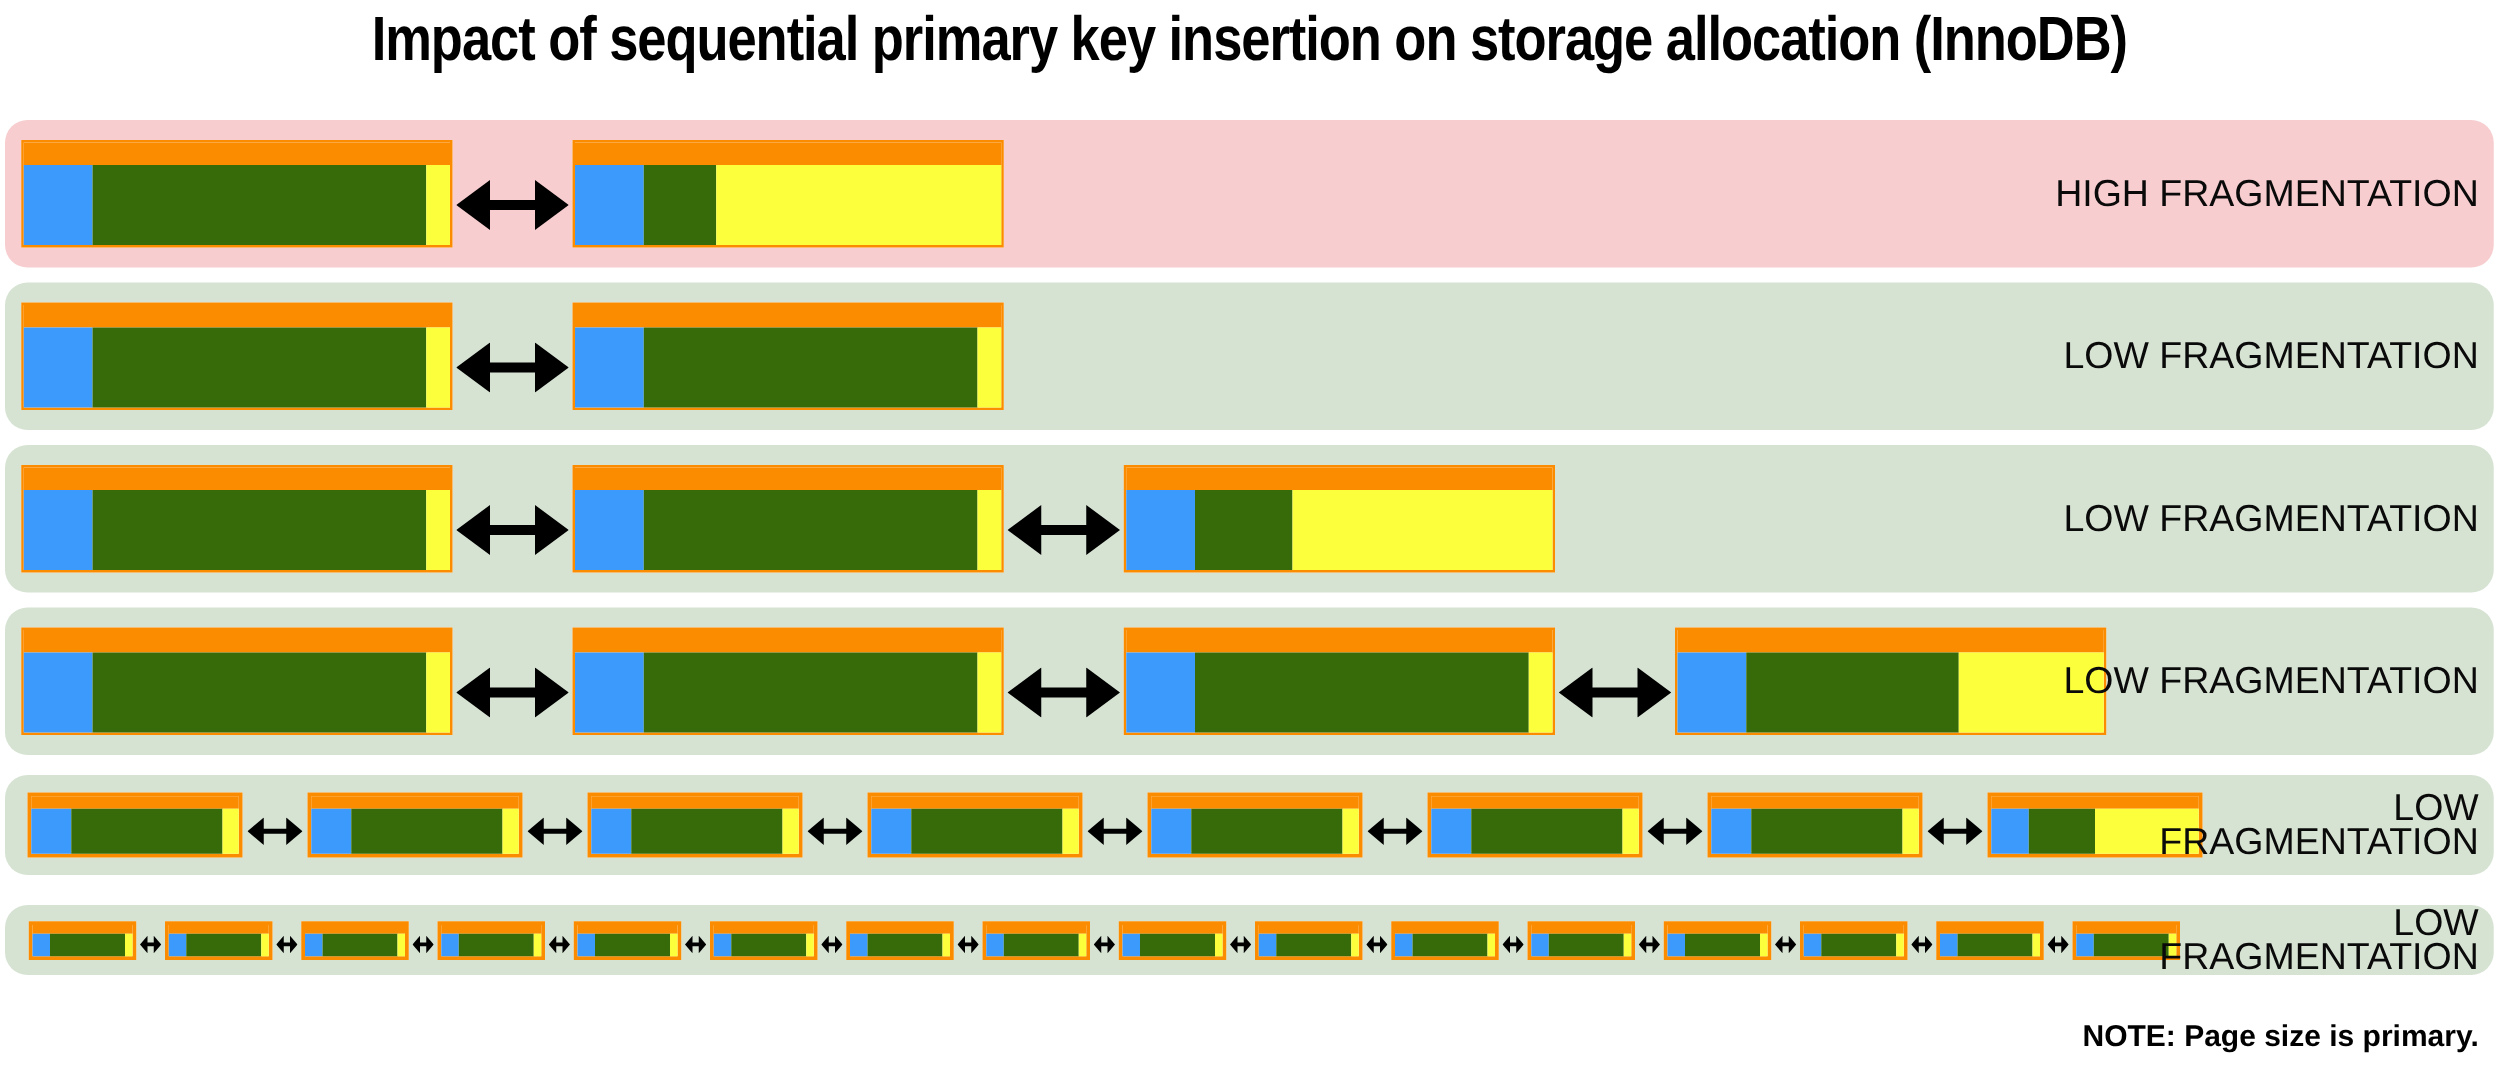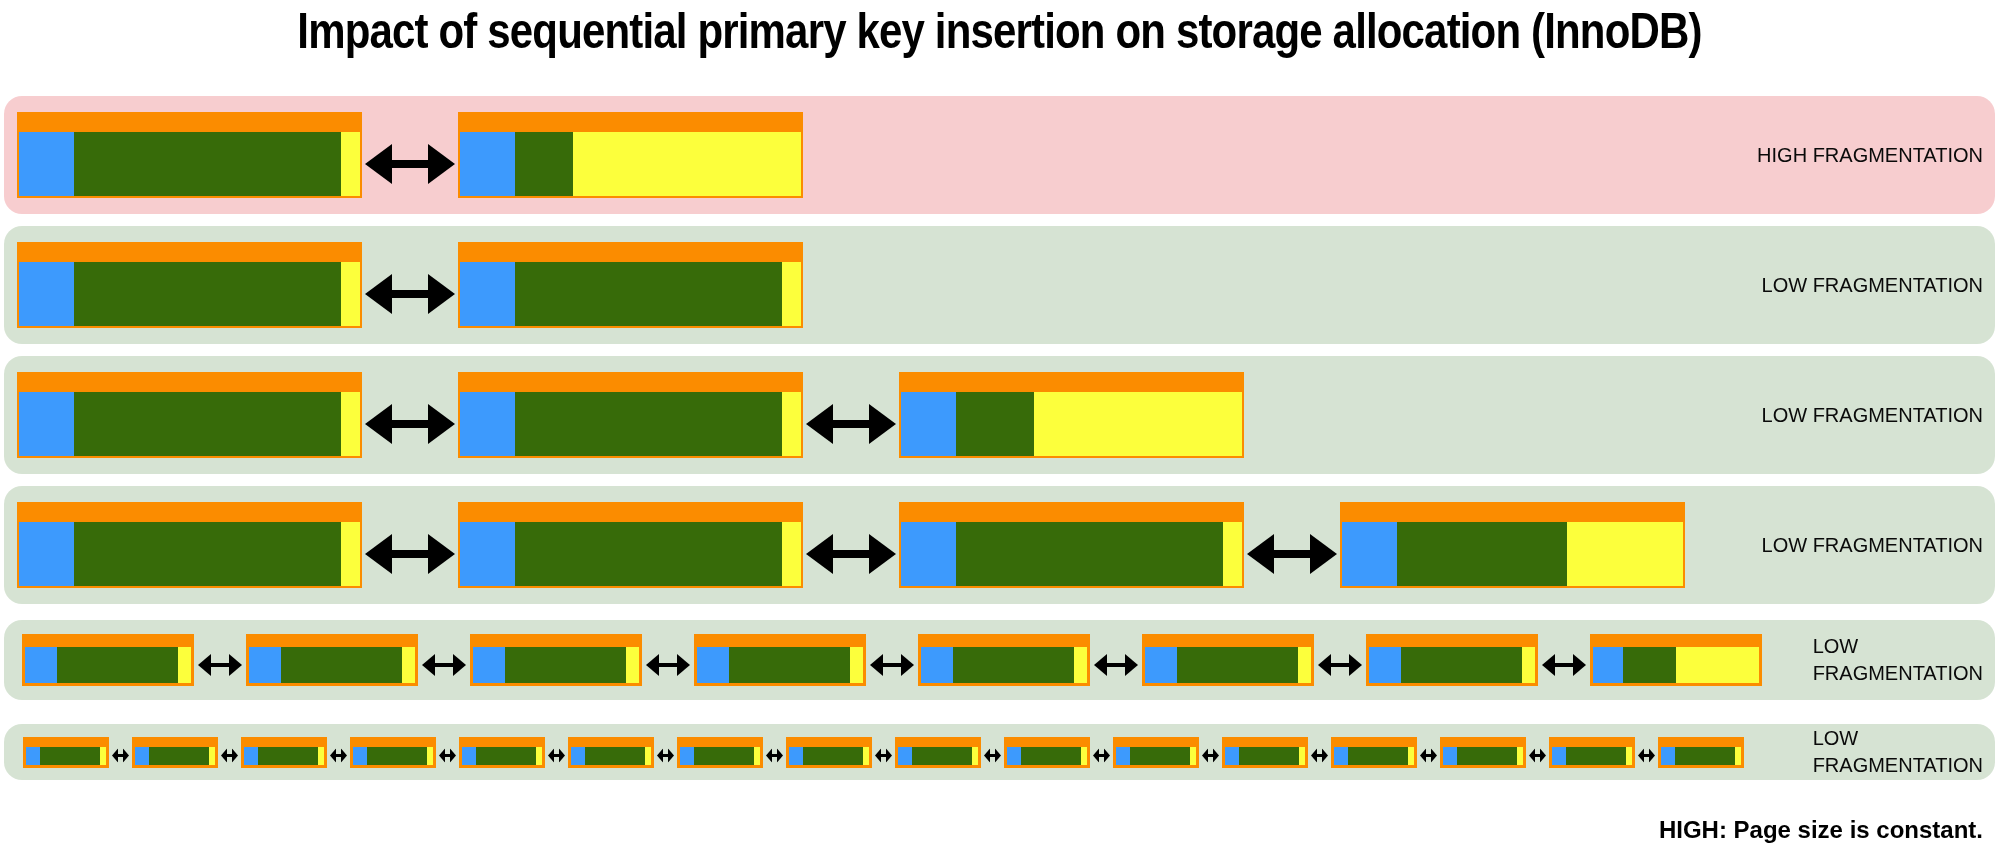--- a/index.html
+++ b/index.html
@@ -23,21 +23,21 @@
   .band-4 { top:620px; height:80px;  }
   .band-5 { top:724px; height:56px;  }
   .pages {
     position:absolute; left:13px; top:0; bottom:0;
     display:flex; align-items:center;
   }
   .band-4 .pages { left:18px; }
   .band-5 .pages { left:19px; }
   .band-label {
     position:absolute; right:12px; top:50%; transform:translateY(-50%);
-    text-align:left; font-size:20px; line-height:27px; color:#0a0a0a;
+    text-align:right; font-size:30px; line-height:27px; color:#0a0a0a;
     white-space:nowrap;
   }
   .page {
     box-sizing:border-box; flex:none;
     display:flex; flex-direction:column; background:#fff;
   }
   .page .hdr { flex:none; width:100%; }
   .page .content { flex:1; display:flex; min-height:0; }
   .seg { height:100%; flex:none; }
   .note {
@@ -520,15 +520,15 @@
             <div class="seg" style="width: 8%; background: rgb(252, 255, 60);"></div>
           </div>
         </div>
       </div>
     <div class="band-label">
         <div>LOW</div>
         <div>FRAGMENTATION</div>
       </div>
   </div>
 
-  <div class="note">HIGH: Page size is constant.</div>
+  <div class="note">NOTE: Page size is primary.</div>
 
 </div>
 
 </body></html>

